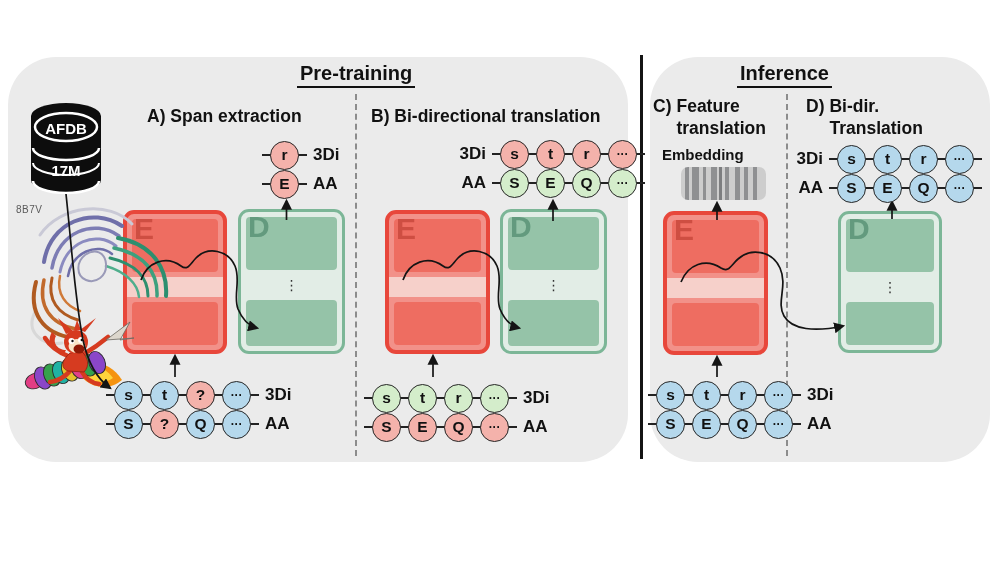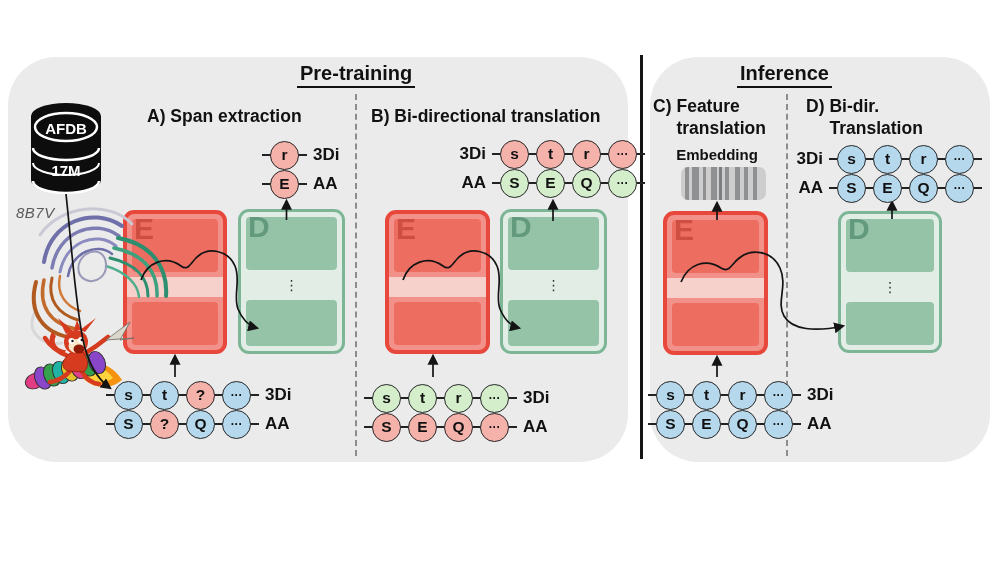--- a/index.html
+++ b/index.html
@@ -40,32 +40,32 @@
   .enc .slab{background:#ee6d61;}
   .dec .slab{background:#95c3a8;}
   .band{height:20px;margin:5px 0;display:flex;align-items:center;justify-content:center;
     font-size:14px;color:#333;line-height:1;}
   .enc .band{background:#f6d0ca;}
   .blk-letter{position:absolute;top:0px;left:7px;font-size:30px;font-weight:bold;line-height:1;}
   .enc .blk-letter{color:#b5362a;opacity:.55;}
   .dec .blk-letter{color:#4e8a6d;opacity:.7;}
 
   
-  .emb-label{position:absolute;font-size:15px;font-weight:bold;text-align:center;width:110px;}
+  .emb-label{position:absolute;font-size:15px;font-weight:bold;width:110px;}
   .barcode{position:absolute;border-radius:7px;
     background:linear-gradient(90deg,
       #cdcdcd 0%,#cdcdcd 5%,#8f9092 5%,#8f9092 10%,#cdcdcd 10%,#cdcdcd 13%,
       #8f9092 13%,#8f9092 21%,#cdcdcd 21%,#cdcdcd 26%,#8f9092 26%,#8f9092 29%,
       #cdcdcd 29%,#cdcdcd 35%,#8f9092 35%,#8f9092 42%,#cdcdcd 42%,#cdcdcd 45%,
       #7d7e80 45%,#7d7e80 48%,#cdcdcd 48%,#cdcdcd 52%,#8f9092 52%,#8f9092 57%,
       #cdcdcd 57%,#cdcdcd 63%,#8f9092 63%,#8f9092 70%,#cdcdcd 70%,#cdcdcd 74%,
       #8f9092 74%,#8f9092 79%,#cdcdcd 79%,#cdcdcd 85%,#8f9092 85%,#8f9092 90%,
       #cdcdcd 90%,#cdcdcd 100%);}
 
-  .pdb-label{position:absolute;font-size:15px;color:#5a5a5a;letter-spacing:0.5px;font-style:italic;}
+  .pdb-label{position:absolute;font-size:10px;color:#5a5a5a;letter-spacing:0.5px;}
 
   svg.overlay{position:absolute;left:0;top:0;pointer-events:none;}
 </style>
 </head>
 <body>
 
 <div class="stage">
 
   <div class="panel" style="left:8px;top:57px;width:620px;height:405px"></div>
   <div class="panel" style="left:650px;top:57px;width:340px;height:405px"></div>

